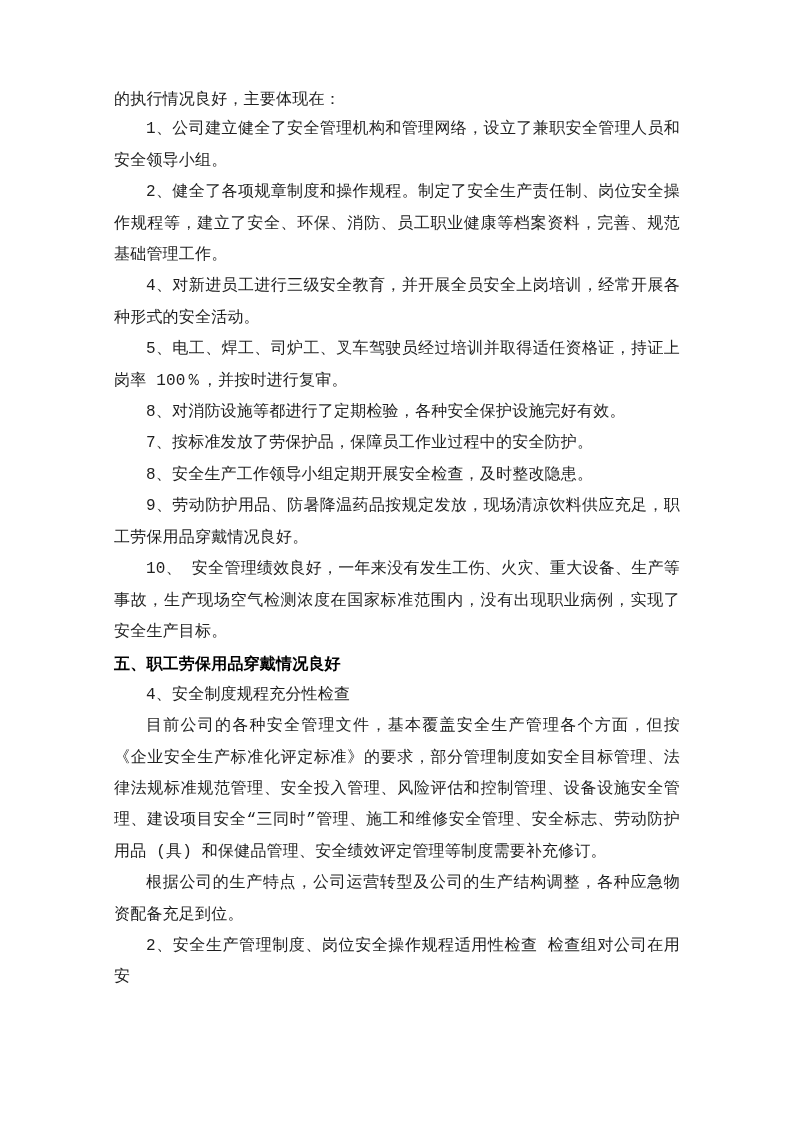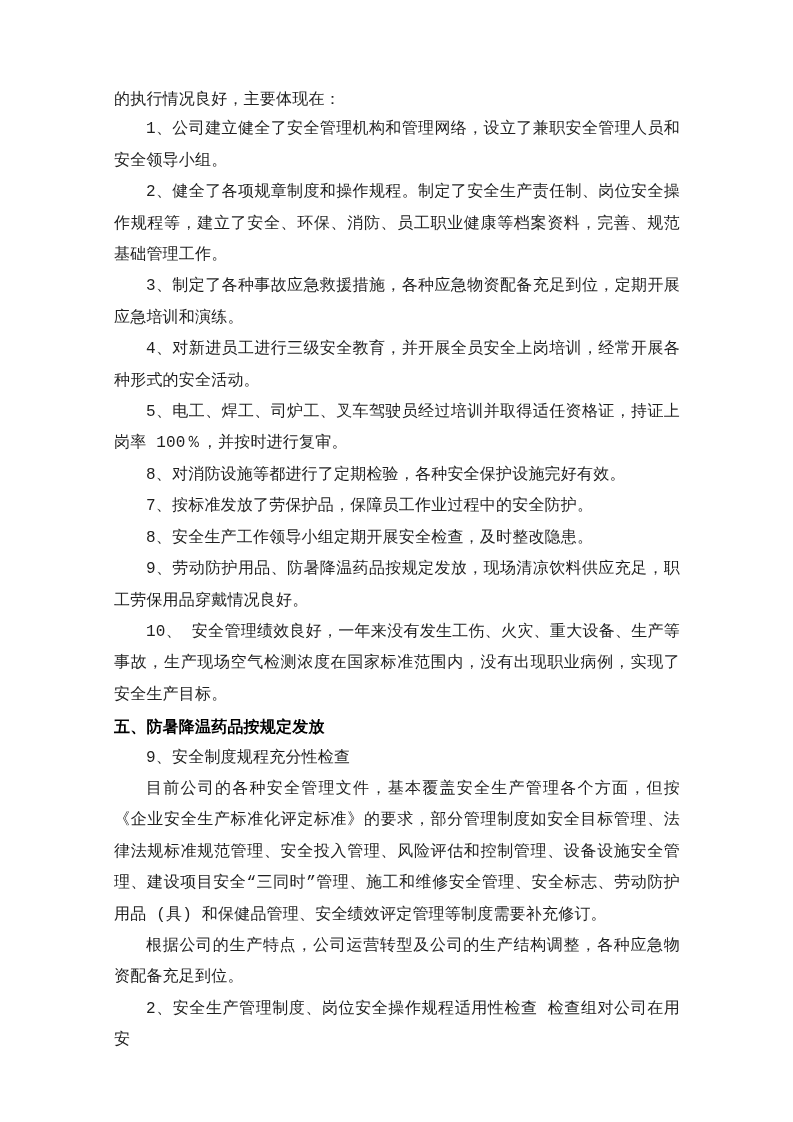--- a/index.html
+++ b/index.html
@@ -45,27 +45,26 @@
   }
 </style>
 </head>
 <body>
 
 <div class="page">
   <div class="doc-body" style="color: rgb(31, 31, 31);">
       <p class="plain">的执行情况良好，主要体现在：</p>
       <p class="indent">1、公司建立健全了安全管理机构和管理网络，设立了兼职安全管理人员和安全领导小组。</p>
       <p class="indent">2、健全了各项规章制度和操作规程。制定了安全生产责任制、岗位安全操作规程等，建立了安全、环保、消防、员工职业健康等档案资料，完善、规范基础管理工作。</p>
-      <p class="indent">3、制定了各种事故应急救援措施，各种应急物资配备充足到位，定期开展应急培训和演练。</p>
       <p class="indent">4、对新进员工进行三级安全教育，并开展全员安全上岗培训，经常开展各种形式的安全活动。</p>
       <p class="indent">5、电工、焊工、司炉工、叉车驾驶员经过培训并取得适任资格证，持证上岗率 100％，并按时进行复审。</p>
       <p class="indent">8、对消防设施等都进行了定期检验，各种安全保护设施完好有效。</p>
       <p class="indent">7、按标准发放了劳保护品，保障员工作业过程中的安全防护。</p>
       <p class="indent">8、安全生产工作领导小组定期开展安全检查，及时整改隐患。</p>
       <p class="indent">9、劳动防护用品、防暑降温药品按规定发放，现场清凉饮料供应充足，职工劳保用品穿戴情况良好。</p>
       <p class="indent">10、 安全管理绩效良好，一年来没有发生工伤、火灾、重大设备、生产等事故，生产现场空气检测浓度在国家标准范围内，没有出现职业病例，实现了安全生产目标。</p>
-      <p class="heading" style="color: rgb(0, 0, 0);">五、防暑降温药品按规定发放</p>
-      <p class="indent">9、安全制度规程充分性检查</p>
+      <p class="heading" style="color: rgb(0, 0, 0);">五、职工劳保用品穿戴情况良好</p>
+      <p class="indent">4、安全制度规程充分性检查</p>
       <p class="indent">目前公司的各种安全管理文件，基本覆盖安全生产管理各个方面，但按《企业安全生产标准化评定标准》的要求，部分管理制度如安全目标管理、法律法规标准规范管理、安全投入管理、风险评估和控制管理、设备设施安全管理、建设项目安全“三同时”管理、施工和维修安全管理、安全标志、劳动防护用品 (具) 和保健品管理、安全绩效评定管理等制度需要补充修订。</p>
       <p class="indent">根据公司的生产特点，公司运营转型及公司的生产结构调整，各种应急物资配备充足到位。</p>
       <p class="indent">2、安全生产管理制度、岗位安全操作规程适用性检查 检查组对公司在用安</p>
     </div>
 </div>
 
 </body></html>

